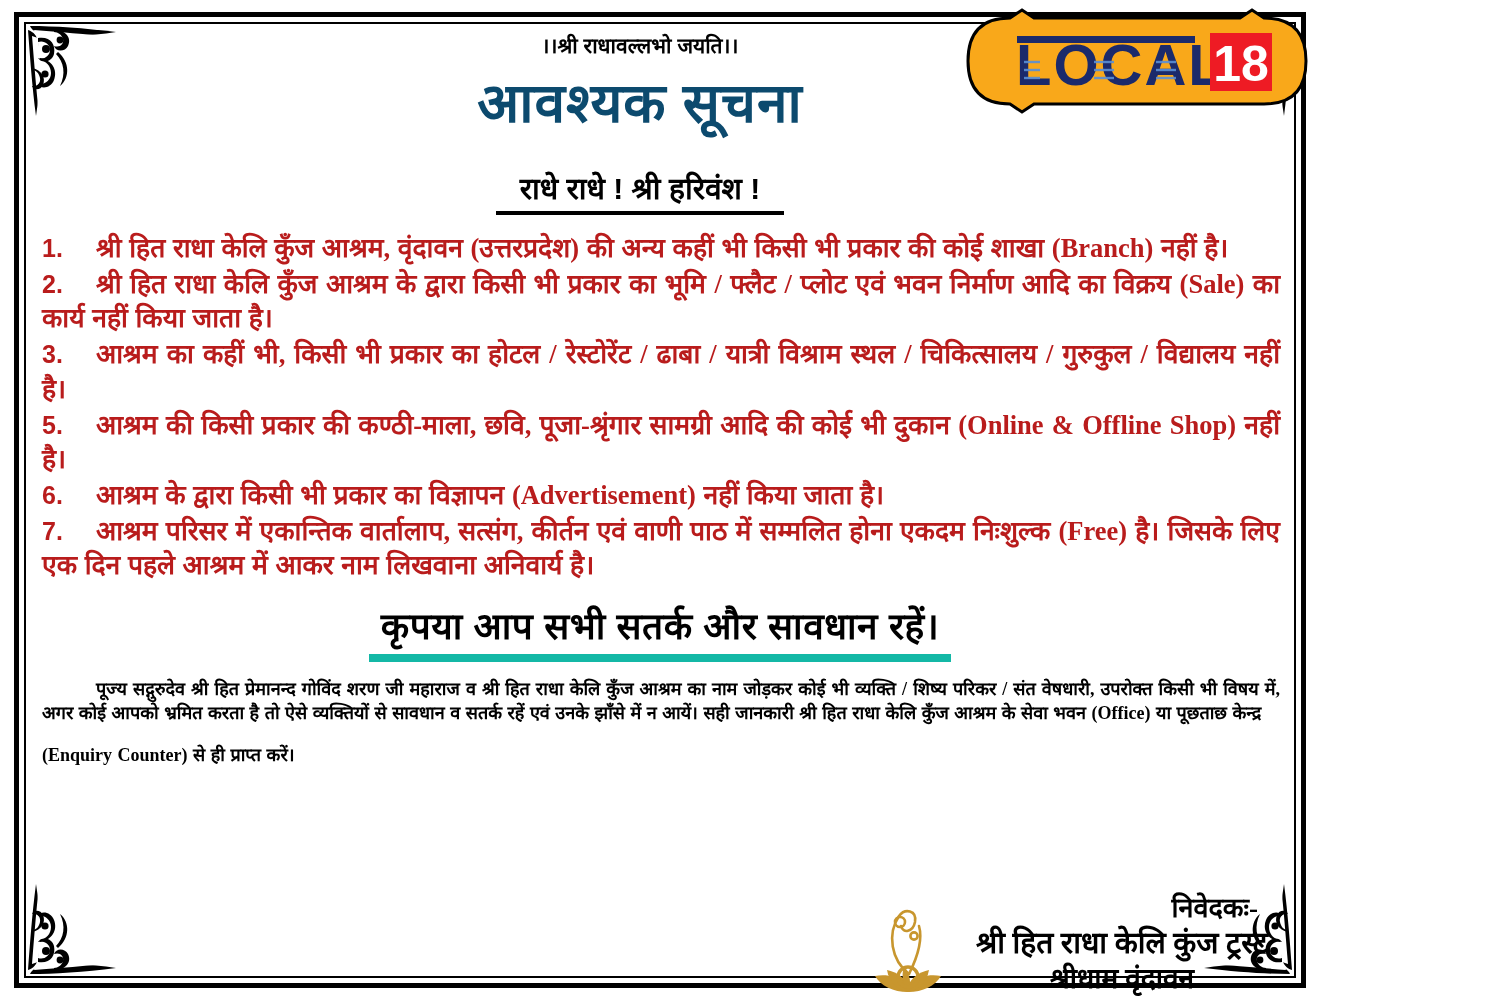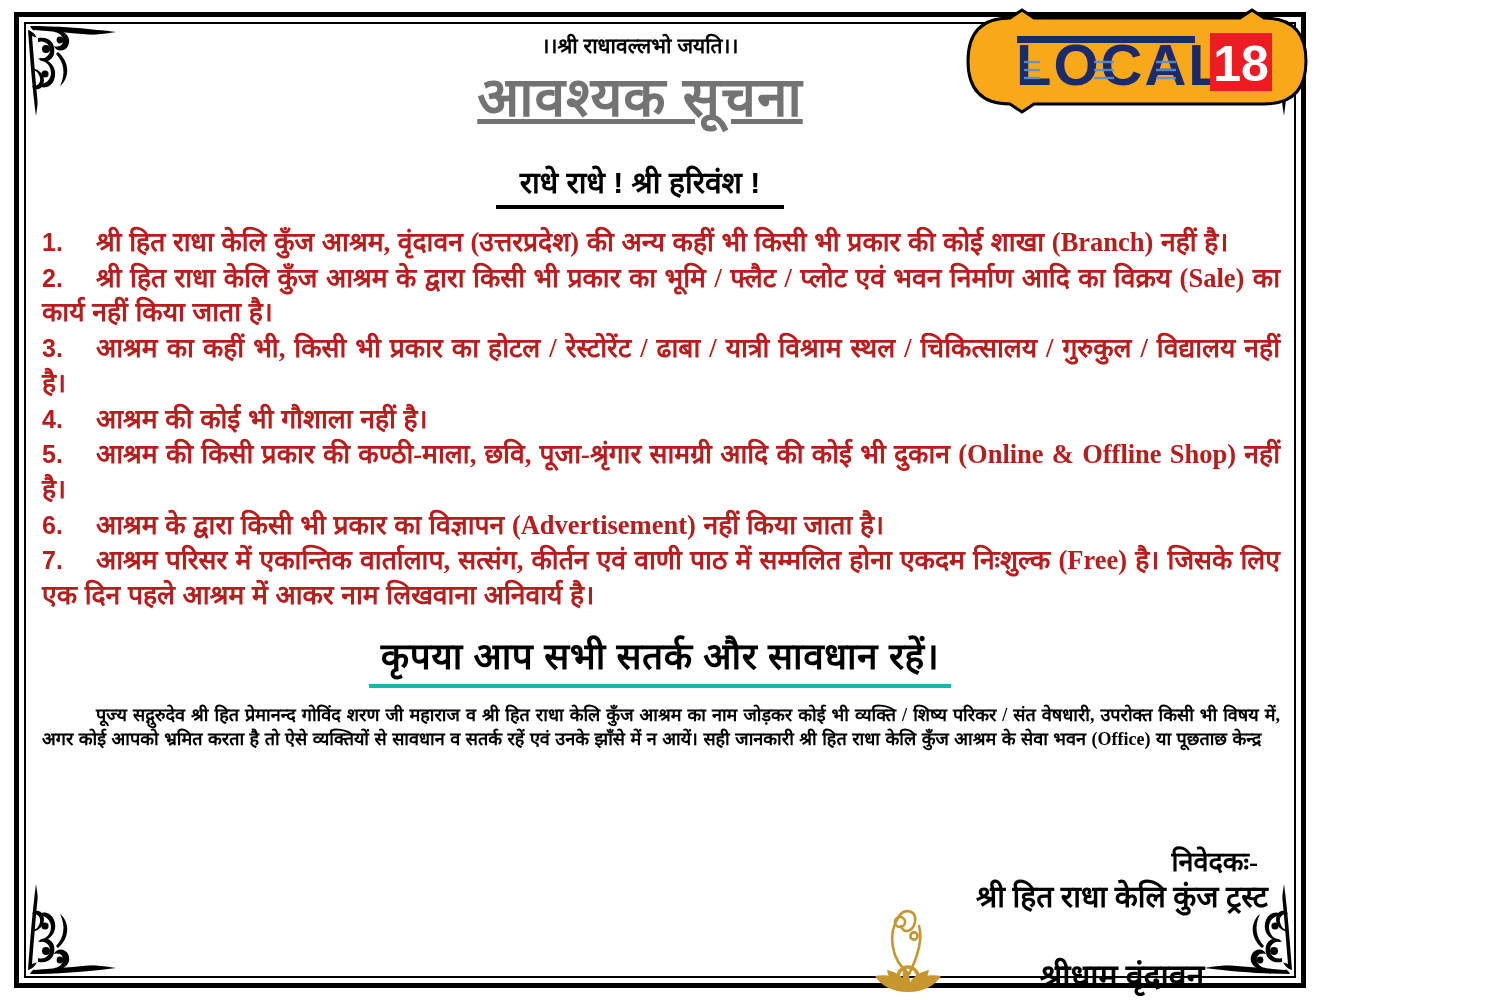--- a/index.html
+++ b/index.html
@@ -78,24 +78,23 @@
     color: #000;
     padding-right: 40px;
   }
   .main-title {
     text-align: center;
     font-family: "Liberation Sans", "DejaVu Sans", sans-serif;
     font-weight: bold;
     font-size: 55px;
     line-height: 1.12;
     letter-spacing: 1px;
-    margin-top: 10px;
-    color: #737373;
+    margin-top: 16px;
+    color: #0c4a6e;
     padding-right: 40px;
-    text-decoration: underline;
   }
   .subtitle-wrap {
     text-align: center;
     padding-right: 40px;
     margin-top: 2px;
   }
   .subtitle {
     display: inline-block;
     font-family: "Liberation Sans", "DejaVu Sans", sans-serif;
     font-weight: bold;
@@ -149,21 +148,21 @@
     margin-top: 22px;
     margin-bottom: 6px;
   }
   .warning {
     display: inline-block;
     font-family: "Liberation Sans", "DejaVu Sans", sans-serif;
     font-weight: bold;
     font-size: 37px;
     line-height: 1.2;
     color: #000;
-    border-bottom: 4px solid #14b8a6;
+    border-bottom: 8px solid #14b8a6;
     padding: 0 12px 5px 12px;
     letter-spacing: 0.5px;
   }
 
   
   .closing {
     margin-top: 16px;
     padding: 0 6px 0 8px;
     font-family: "Liberation Serif", "DejaVu Serif", serif;
     font-weight: bold;
@@ -190,21 +189,21 @@
   .lotus svg { display:block; width:100%; height:100%; }
   .sig-text {
     text-align: center;
     font-family: "Liberation Serif", "DejaVu Serif", serif;
     font-weight: bold;
     color: #000;
     line-height: 1.22;
   }
   .sig-from  { font-size: 27px; text-align: right; padding-right: 10px;}
   .sig-trust { font-size: 30px; white-space: nowrap; }
-  .sig-place { font-size: 32px; white-space: nowrap; margin-top: 41px; }
+  .sig-place { font-size: 28px; white-space: nowrap; }
 </style>
 </head>
 <body>
 
 <div id="poster">
 
   <div class="border-outer"></div>
   <div class="border-inner"></div>
 
   <div class="corner corner-tl">
@@ -291,41 +290,39 @@
     <div class="notice-list">
       <p class="notice-item">
         <span class="num">1.</span><span>श्री हित राधा केलि कुँज आश्रम, वृंदावन (उत्तरप्रदेश) की अन्य कहीं भी किसी भी प्रकार की कोई शाखा (Branch) नहीं है।</span>
       </p>
       <p class="notice-item">
         <span class="num">2.</span><span>श्री हित राधा केलि कुँज आश्रम के द्वारा किसी भी प्रकार का भूमि / फ्लैट / प्लोट एवं भवन निर्माण आदि का विक्रय (Sale) का कार्य नहीं किया जाता है।</span>
       </p>
       <p class="notice-item">
         <span class="num">3.</span><span>आश्रम का कहीं भी, किसी भी प्रकार का होटल / रेस्टोरेंट / ढाबा / यात्री विश्राम स्थल / चिकित्सालय / गुरुकुल / विद्यालय नहीं है।</span>
       </p>
-      <p class="notice-item nojustify">
-        <span class="num">4.</span><span>आश्रम की कोई भी गौशाला नहीं है।</span>
-      </p>
       <p class="notice-item">
         <span class="num">5.</span><span>आश्रम की किसी प्रकार की कण्ठी-माला, छवि, पूजा-श्रृंगार सामग्री आदि की कोई भी दुकान (Online &amp; Offline Shop) नहीं है।</span>
       </p>
       <p class="notice-item nojustify">
         <span class="num">6.</span><span>आश्रम के द्वारा किसी भी प्रकार का विज्ञापन (Advertisement) नहीं किया जाता है।</span>
       </p>
       <p class="notice-item">
         <span class="num">7.</span><span>आश्रम परिसर में एकान्तिक वार्तालाप, सत्संग, कीर्तन एवं वाणी पाठ में सम्मलित होना एकदम निःशुल्क (Free) है। जिसके लिए एक दिन पहले आश्रम में आकर नाम लिखवाना अनिवार्य है।</span>
       </p>
     </div>
 
     <div class="warning-wrap">
       <span class="warning">कृपया आप सभी सतर्क और सावधान रहें।</span>
     </div>
 
     <p class="closing">
       <span class="lead"></span><span>पूज्य सद्गुरुदेव श्री हित प्रेमानन्द गोविंद शरण जी महाराज व श्री हित राधा केलि कुँज आश्रम का नाम जोड़कर कोई भी व्यक्ति / शिष्य परिकर / संत वेषधारी, उपरोक्त किसी भी विषय में, अगर कोई आपको भ्रमित करता है तो ऐसे व्यक्तियों से सावधान व सतर्क रहें एवं उनके झाँसे में न आयें। सही जानकारी श्री हित राधा केलि कुँज आश्रम के सेवा भवन (Office) या पूछताछ केन्द्र</span>
     </p>
+    <p class="closing closing-last">(Enquiry Counter) से ही प्राप्त करें।</p>
 
   </div>
 
   <div class="logo">
     <svg viewBox="0 0 350 110">
       <path d="M48 12 L60 4 L72 12 L278 12 L290 4 L302 12
                C 332 12, 344 28, 344 55
                C 344 82, 332 98, 302 98
                L72 98 L60 106 L48 98
                C 18 98, 6 82, 6 55

